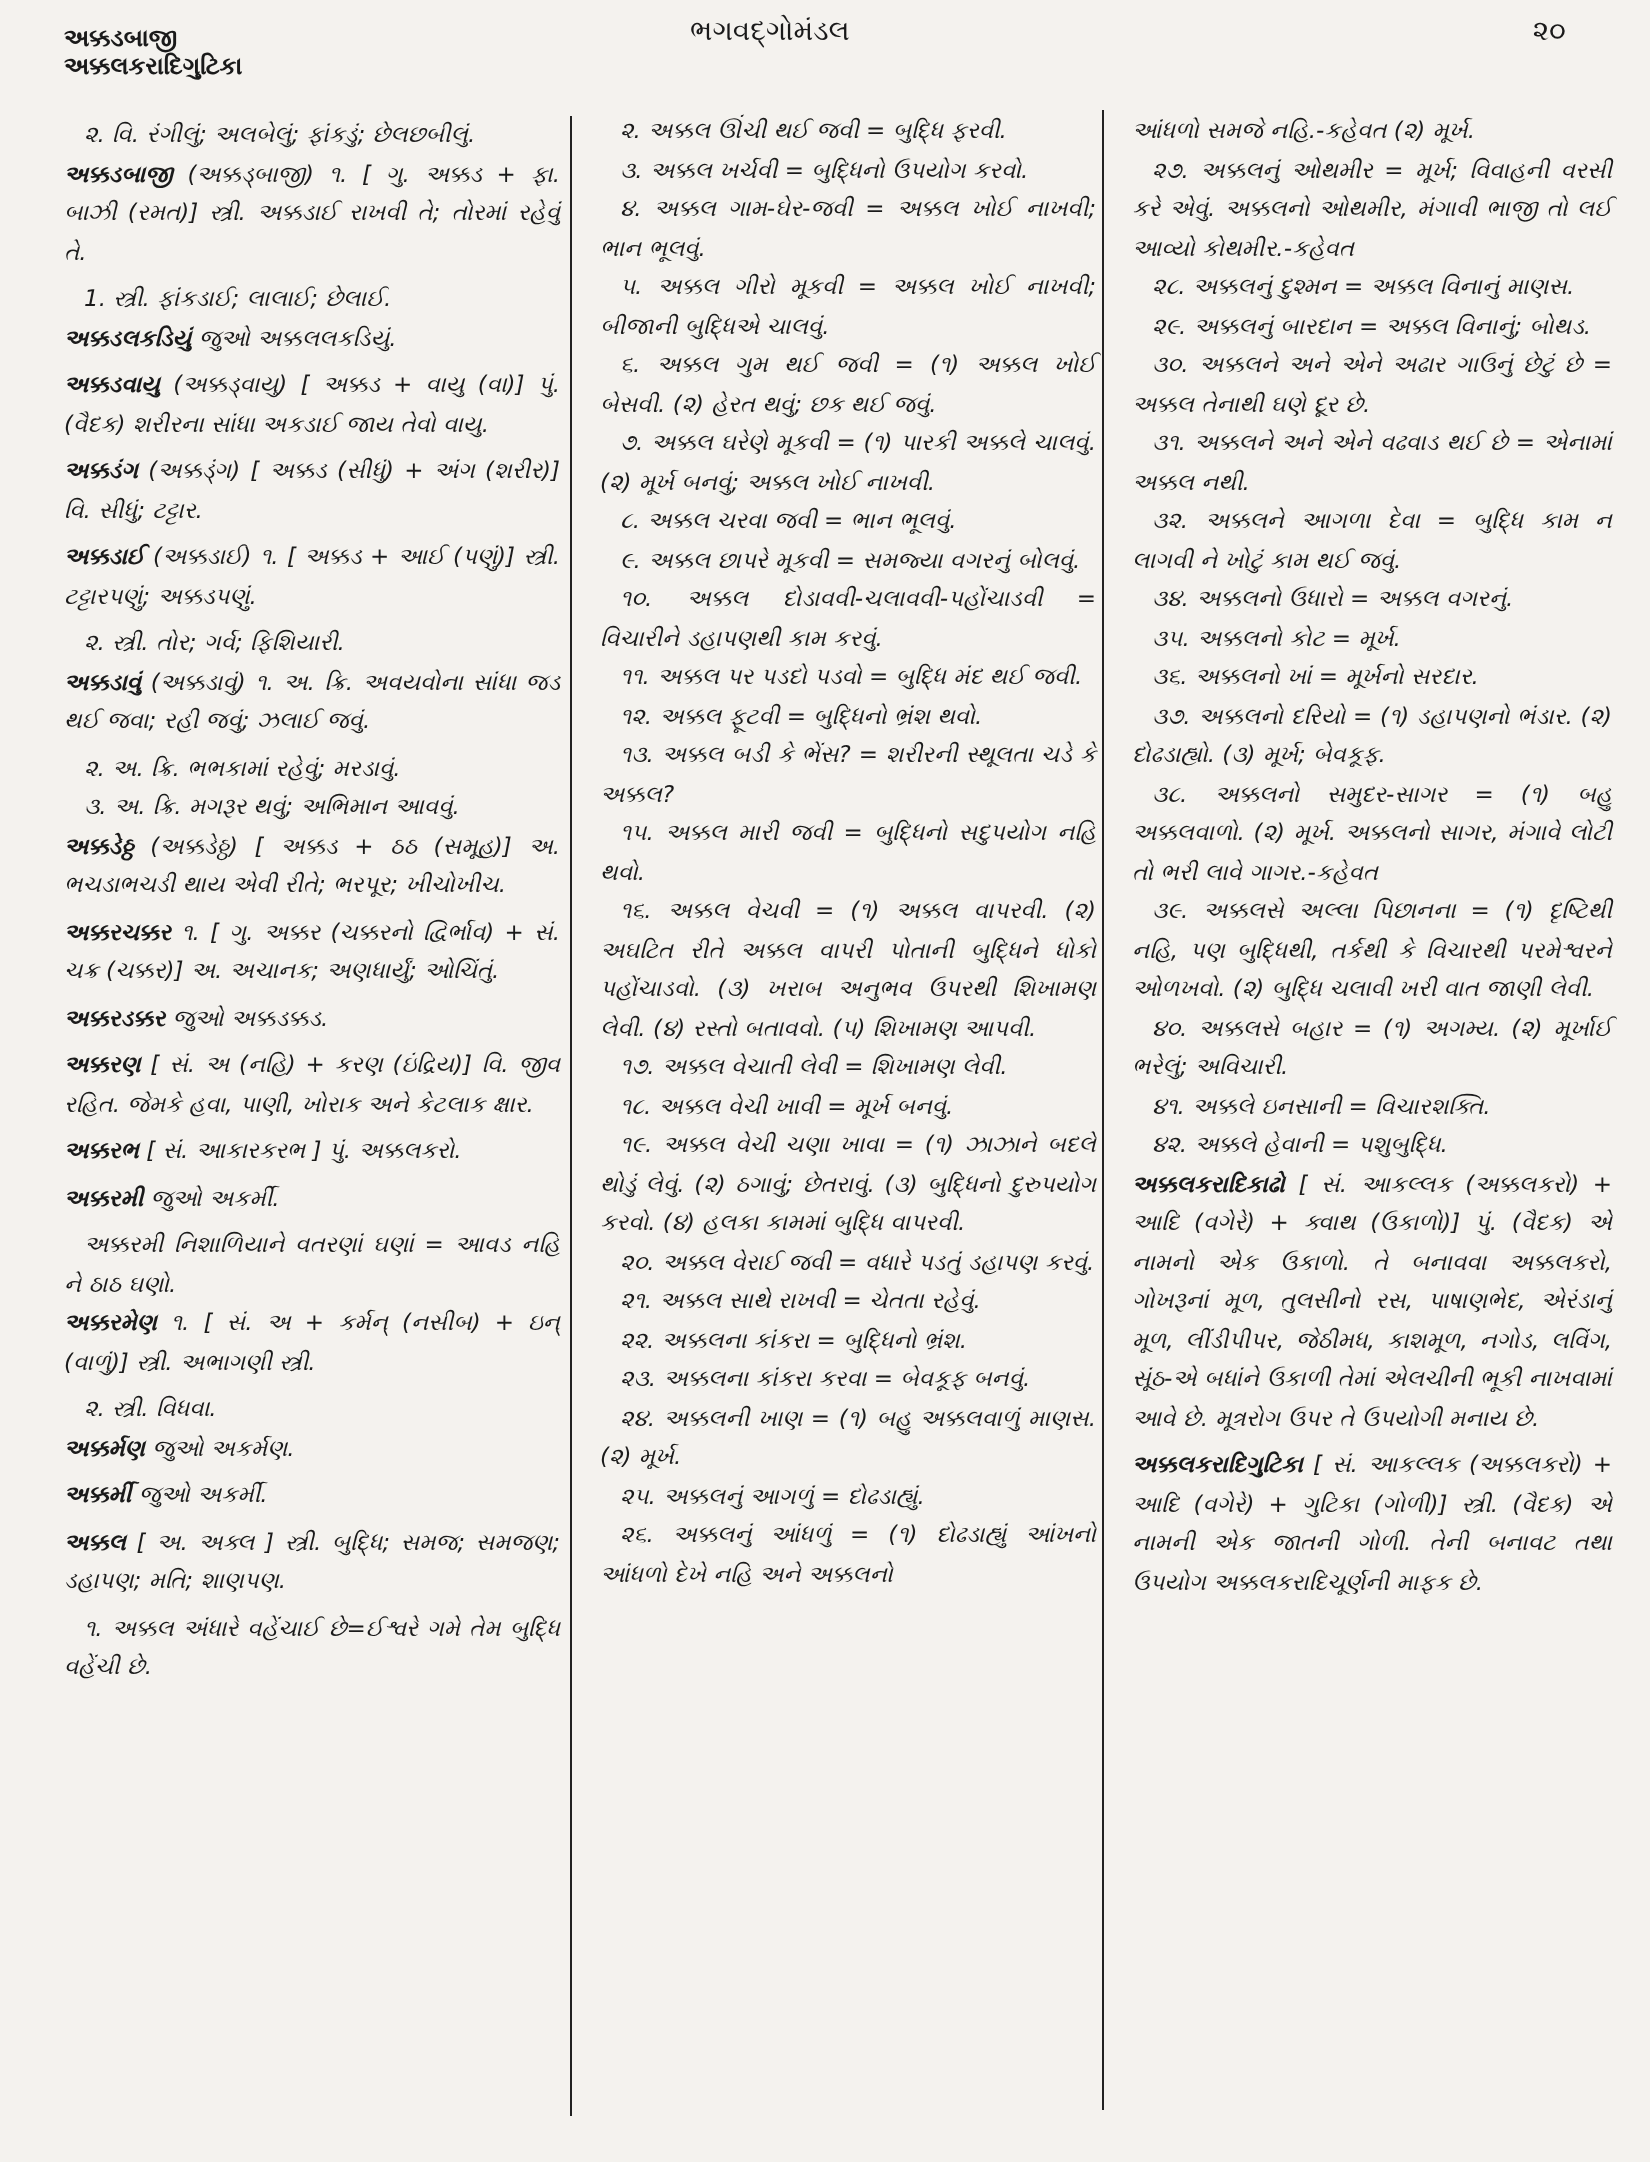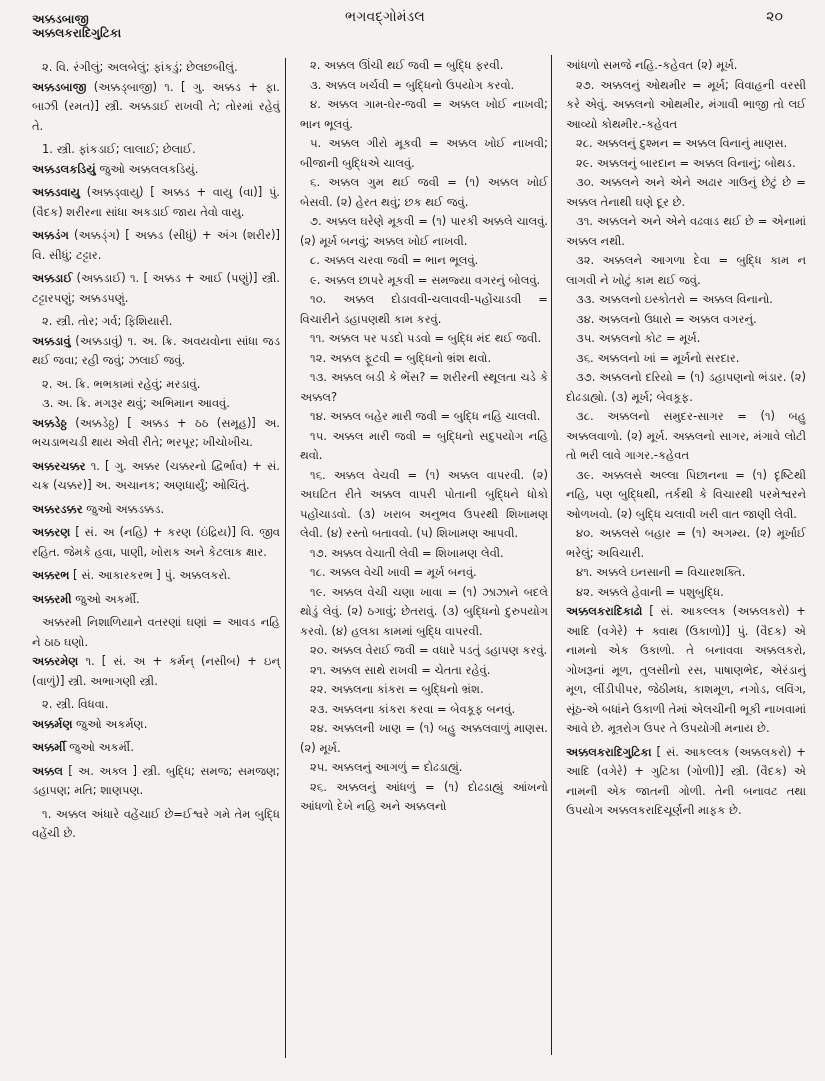--- a/index.html
+++ b/index.html
@@ -15,20 +15,21 @@
       position: absolute; top: 6px; left: 0; right: 0; height: 22px;
     }
     .hdr-left { position: absolute; left: 32px; top: 6px; font-size: 12px; font-weight: bold; }
     .hdr-left2 { position: absolute; left: 32px; top: 20px; font-size: 12px; font-weight: bold; }
     .hdr-center { position: absolute; left: 345px; top: 2px; font-size: 14px; font-weight: normal; }
     .hdr-right { position: absolute; right: 42px; top: 2px; font-size: 14px; }
     .col {
       position: absolute; top: 56px;
       font-size: 11.5px; line-height: 19.5px;
       text-align: justify;
+      font-style: italic;
     }
     .col1 { left: 32px; width: 248px; top: 40px; }
     .col2 { left: 300px; width: 248px; }
     .col3 { left: 566px; width: 240px; }
     .rule {
       position: absolute; width: 1px; background: #222;
     }
     .rule1 { left: 285px; top: 58px; height: 1000px; }
     .rule2 { left: 551px; top: 55px; height: 1000px; }
     .entry { margin: 0 0 4px 0; }
@@ -80,21 +81,20 @@
       <div class="para">૪. અક્કલ ગામ-ઘેર-જવી = અક્કલ ખોઈ નાખવી; ભાન ભૂલવું.</div>
       <div class="para">૫. અક્કલ ગીરો મૂકવી = અક્કલ ખોઈ નાખવી; બીજાની બુદ્ધિએ ચાલવું.</div>
       <div class="para">૬. અક્કલ ગુમ થઈ જવી = (૧) અક્કલ ખોઈ બેસવી. (૨) હેરત થવું; છક થઈ જવું.</div>
       <div class="para">૭. અક્કલ ઘરેણે મૂકવી = (૧) પારકી અક્કલે ચાલવું. (૨) મૂર્ખ બનવું; અક્કલ ખોઈ નાખવી.</div>
       <div class="para">૮. અક્કલ ચરવા જવી = ભાન ભૂલવું.</div>
       <div class="para">૯. અક્કલ છાપરે મૂકવી = સમજ્યા વગરનું બોલવું.</div>
       <div class="para">૧૦. અક્કલ દોડાવવી-ચલાવવી-પહોંચાડવી = વિચારીને ડહાપણથી કામ કરવું.</div>
       <div class="para">૧૧. અક્કલ પર પડદો પડવો = બુદ્ધિ મંદ થઈ જવી.</div>
       <div class="para">૧૨. અક્કલ ફૂટવી = બુદ્ધિનો ભ્રંશ થવો.</div>
       <div class="para">૧૩. અક્કલ બડી કે ભેંસ? = શરીરની સ્થૂલતા ચડે કે અક્કલ?</div>
-      <div class="para">૧૪. અક્કલ બહેર મારી જવી = બુદ્ધિ નહિ ચાલવી.</div>
       <div class="para">૧૫. અક્કલ મારી જવી = બુદ્ધિનો સદુપયોગ નહિ થવો.</div>
       <div class="para">૧૬. અક્કલ વેચવી = (૧) અક્કલ વાપરવી. (૨) અઘટિત રીતે અક્કલ વાપરી પોતાની બુદ્ધિને ધોકો પહોંચાડવો. (૩) ખરાબ અનુભવ ઉપરથી શિખામણ લેવી. (૪) રસ્તો બતાવવો. (૫) શિખામણ આપવી.</div>
       <div class="para">૧૭. અક્કલ વેચાતી લેવી = શિખામણ લેવી.</div>
       <div class="para">૧૮. અક્કલ વેચી ખાવી = મૂર્ખ બનવું.</div>
       <div class="para">૧૯. અક્કલ વેચી ચણા ખાવા = (૧) ઝાઝાને બદલે થોડું લેવું. (૨) ઠગાવું; છેતરાવું. (૩) બુદ્ધિનો દુરુપયોગ કરવો. (૪) હલકા કામમાં બુદ્ધિ વાપરવી.</div>
       <div class="para">૨૦. અક્કલ વેરાઈ જવી = વધારે પડતું ડહાપણ કરવું.</div>
       <div class="para">૨૧. અક્કલ સાથે રાખવી = ચેતતા રહેવું.</div>
       <div class="para">૨૨. અક્કલના કાંકરા = બુદ્ધિનો ભ્રંશ.</div>
       <div class="para">૨૩. અક્કલના કાંકરા કરવા = બેવકૂફ બનવું.</div>
       <div class="para">૨૪. અક્કલની ખાણ = (૧) બહુ અક્કલવાળું માણસ. (૨) મૂર્ખ.</div>
@@ -103,21 +103,20 @@
     </div>
   <div class="rule rule2"></div>
   <div class="col col3" id="col3">
       <div class="">આંધળો સમજે નહિ.-કહેવત (૨) મૂર્ખ.</div>
       <div class="para">૨૭. અક્કલનું ઓથમીર = મૂર્ખ; વિવાહની વરસી કરે એવું. અક્કલનો ઓથમીર, મંગાવી ભાજી તો લઈ આવ્યો કોથમીર.-કહેવત</div>
       <div class="para">૨૮. અક્કલનું દુશ્મન = અક્કલ વિનાનું માણસ.</div>
       <div class="para">૨૯. અક્કલનું બારદાન = અક્કલ વિનાનું; બોથડ.</div>
       <div class="para">૩૦. અક્કલને અને એને અઢાર ગાઉનું છેટું છે = અક્કલ તેનાથી ઘણે દૂર છે.</div>
       <div class="para">૩૧. અક્કલને અને એને વઢવાડ થઈ છે = એનામાં અક્કલ નથી.</div>
       <div class="para">૩૨. અક્કલને આગળા દેવા = બુદ્ધિ કામ ન લાગવી ને ખોટું કામ થઈ જવું.</div>
-      <div class="para">૩૩. અક્કલનો ઇસ્કોતરો = અક્કલ વિનાનો.</div>
       <div class="para">૩૪. અક્કલનો ઉધારો = અક્કલ વગરનું.</div>
       <div class="para">૩૫. અક્કલનો કોટ = મૂર્ખ.</div>
       <div class="para">૩૬. અક્કલનો ખાં = મૂર્ખનો સરદાર.</div>
       <div class="para">૩૭. અક્કલનો દરિયો = (૧) ડહાપણનો ભંડાર. (૨) દોઢડાહ્યો. (૩) મૂર્ખ; બેવકૂફ.</div>
       <div class="para">૩૮. અક્કલનો સમુદર-સાગર = (૧) બહુ અક્કલવાળો. (૨) મૂર્ખ. અક્કલનો સાગર, મંગાવે લોટી તો ભરી લાવે ગાગર.-કહેવત</div>
       <div class="para">૩૯. અક્કલસે અલ્લા પિછાનના = (૧) દૃષ્ટિથી નહિ, પણ બુદ્ધિથી, તર્કથી કે વિચારથી પરમેશ્વરને ઓળખવો. (૨) બુદ્ધિ ચલાવી ખરી વાત જાણી લેવી.</div>
       <div class="para">૪૦. અક્કલસે બહાર = (૧) અગમ્ય. (૨) મૂર્ખાઈ ભરેલું; અવિચારી.</div>
       <div class="para">૪૧. અક્કલે ઇનસાની = વિચારશક્તિ.</div>
       <div class="para">૪૨. અક્કલે હેવાની = પશુબુદ્ધિ.</div>
       <div class="entry"><span class="hw">અક્કલકરાદિકાઢો</span><span> </span><span>[ સં. આકલ્લક (અક્કલકરો) + આદિ (વગેરે) + ક્વાથ (ઉકાળો)] પું. (વૈદક) એ નામનો એક ઉકાળો. તે બનાવવા અક્કલકરો, ગોખરૂનાં મૂળ, તુલસીનો રસ, પાષાણભેદ, એરંડાનું મૂળ, લીંડીપીપર, જેઠીમધ, કાશમૂળ, નગોડ, લવિંગ, સૂંઠ-એ બધાંને ઉકાળી તેમાં એલચીની ભૂકી નાખવામાં આવે છે. મૂત્રરોગ ઉપર તે ઉપયોગી મનાય છે.</span></div>

